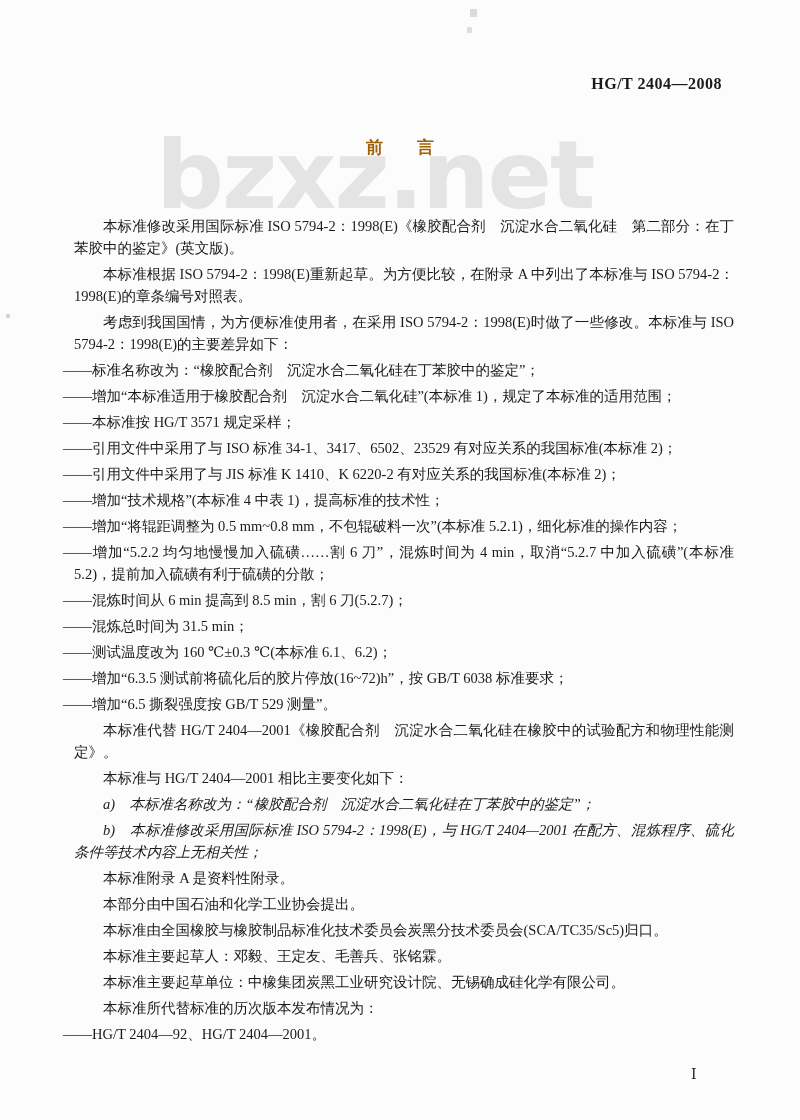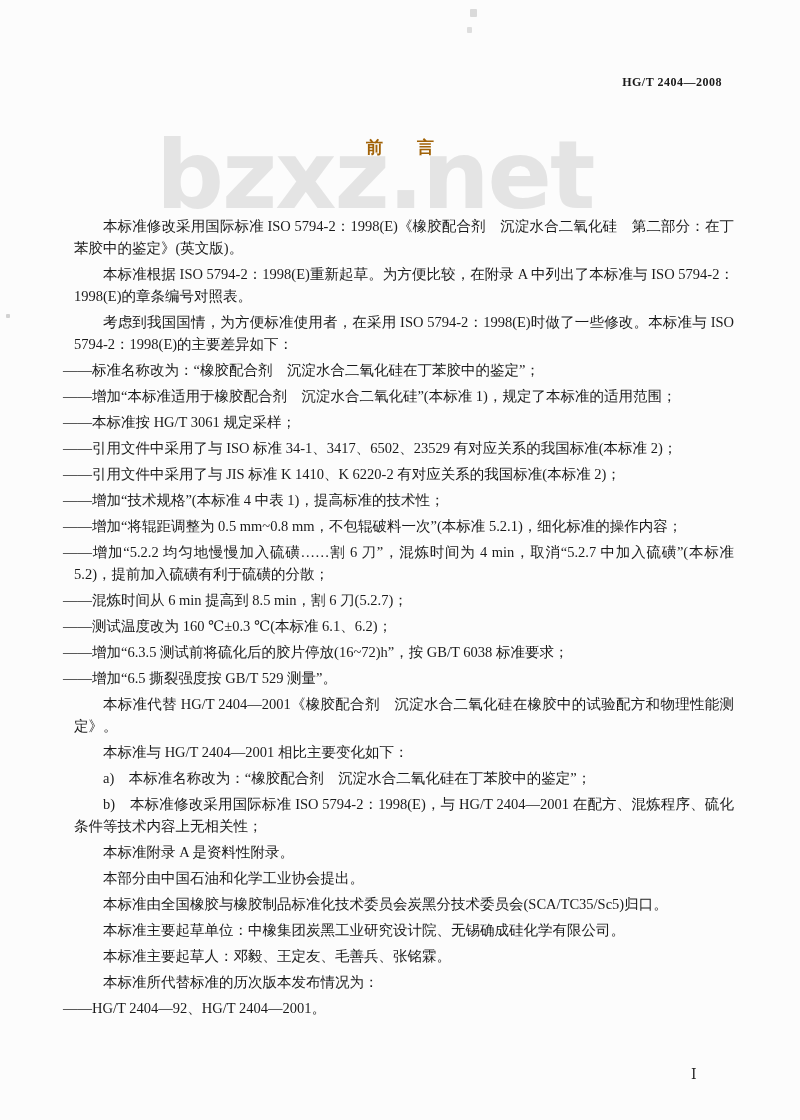--- a/index.html
+++ b/index.html
@@ -13,36 +13,36 @@
 
   .watermark{
     position:absolute;left:156px;top:120px;z-index:0;
     font-family:"DejaVu Sans","Liberation Sans",sans-serif;
     font-weight:bold;font-size:95px;letter-spacing:-2px;
     color:#e4e4e4;user-select:none;white-space:nowrap;
   }
 
   .header-code{
     position:absolute;top:75px;right:78px;z-index:1;
-    font-size:12px;font-weight:bold;letter-spacing:0.5px;
+    font-size:16px;font-weight:bold;letter-spacing:0.5px;
     font-family:"Liberation Serif","DejaVu Serif",serif;
   }
 
   .title{
     position:absolute;top:136px;left:0;width:100%;margin:0;z-index:1;
     text-align:center;font-size:17px;font-weight:bold;color:#a16207;
   }
 
   .content{
     position:absolute;left:70px;top:211px;width:668px;z-index:1;
     font-size:14.5px;line-height:22px;text-align:justify;
   }
   .content p{margin:4px;padding:0;}
   .p-indent{text-indent:2em;}
-  .p-letter{text-indent:2em;}
+  .p-letter{text-indent:2em;font-style:italic;}
   .p-dash{padding-left:17px;text-indent:-11px;}
 
   .page-number{
     position:absolute;left:691px;top:1066px;z-index:1;
     font-size:14px;color:#222;
   }
 
   .speck{position:absolute;z-index:0;border-radius:1px;}
   .s1{left:470px;top:9px;width:7px;height:8px;background:#dadada;}
   .s2{left:467px;top:27px;width:5px;height:6px;background:#dedede;}
@@ -57,39 +57,40 @@
   <div class="header-code">HG/T 2404—2008</div>
 
   <h1 class="title">前　　言</h1>
 
   <div class="content" id="foreword-body">
       <p class="p-indent">本标准修改采用国际标准 ISO 5794-2：1998(E)《橡胶配合剂　沉淀水合二氧化硅　第二部分：在丁苯胶中的鉴定》(英文版)。</p>
       <p class="p-indent">本标准根据 ISO 5794-2：1998(E)重新起草。为方便比较，在附录 A 中列出了本标准与 ISO 5794-2：1998(E)的章条编号对照表。</p>
       <p class="p-indent">考虑到我国国情，为方便标准使用者，在采用 ISO 5794-2：1998(E)时做了一些修改。本标准与 ISO 5794-2：1998(E)的主要差异如下：</p>
       <p class="p-dash">——标准名称改为：“橡胶配合剂　沉淀水合二氧化硅在丁苯胶中的鉴定”；</p>
       <p class="p-dash">——增加“本标准适用于橡胶配合剂　沉淀水合二氧化硅”(本标准 1)，规定了本标准的适用范围；</p>
-      <p class="p-dash">——本标准按 HG/T 3061 规定采样；</p>
+      <p class="p-dash">——本标准按 HG/T 3571 规定采样；</p>
       <p class="p-dash">——引用文件中采用了与 ISO 标准 34-1、3417、6502、23529 有对应关系的我国标准(本标准 2)；</p>
       <p class="p-dash">——引用文件中采用了与 JIS 标准 K 1410、K 6220-2 有对应关系的我国标准(本标准 2)；</p>
       <p class="p-dash">——增加“技术规格”(本标准 4 中表 1)，提高标准的技术性；</p>
       <p class="p-dash">——增加“将辊距调整为 0.5 mm~0.8 mm，不包辊破料一次”(本标准 5.2.1)，细化标准的操作内容；</p>
       <p class="p-dash">——增加“5.2.2 均匀地慢慢加入硫磺……割 6 刀”，混炼时间为 4 min，取消“5.2.7 中加入硫磺”(本标准 5.2)，提前加入硫磺有利于硫磺的分散；</p>
       <p class="p-dash">——混炼时间从 6 min 提高到 8.5 min，割 6 刀(5.2.7)；</p>
+      <p class="p-dash">——混炼总时间为 31.5 min；</p>
       <p class="p-dash">——测试温度改为 160 ℃±0.3 ℃(本标准 6.1、6.2)；</p>
       <p class="p-dash">——增加“6.3.5 测试前将硫化后的胶片停放(16~72)h”，按 GB/T 6038 标准要求；</p>
       <p class="p-dash">——增加“6.5 撕裂强度按 GB/T 529 测量”。</p>
       <p class="p-indent">本标准代替 HG/T 2404—2001《橡胶配合剂　沉淀水合二氧化硅在橡胶中的试验配方和物理性能测定》。</p>
       <p class="p-indent">本标准与 HG/T 2404—2001 相比主要变化如下：</p>
       <p class="p-letter">a)　本标准名称改为：“橡胶配合剂　沉淀水合二氧化硅在丁苯胶中的鉴定”；</p>
       <p class="p-letter">b)　本标准修改采用国际标准 ISO 5794-2：1998(E)，与 HG/T 2404—2001 在配方、混炼程序、硫化条件等技术内容上无相关性；</p>
       <p class="p-indent">本标准附录 A 是资料性附录。</p>
       <p class="p-indent">本部分由中国石油和化学工业协会提出。</p>
       <p class="p-indent">本标准由全国橡胶与橡胶制品标准化技术委员会炭黑分技术委员会(SCA/TC35/Sc5)归口。</p>
+      <p class="p-indent">本标准主要起草人：邓毅、王定友、毛善兵、张铭霖。</p>
       <p class="p-indent">本标准主要起草单位：中橡集团炭黑工业研究设计院、无锡确成硅化学有限公司。</p>
-      <p class="p-indent">本标准主要起草人：邓毅、王定友、毛善兵、张铭霖。</p>
       <p class="p-indent">本标准所代替标准的历次版本发布情况为：</p>
       <p class="p-dash">——HG/T 2404—92、HG/T 2404—2001。</p>
     </div>
 
   <div class="page-number">Ⅰ</div>
 
   <div class="speck s1"></div>
   <div class="speck s2"></div>
   <div class="speck s3"></div>
 </div>

